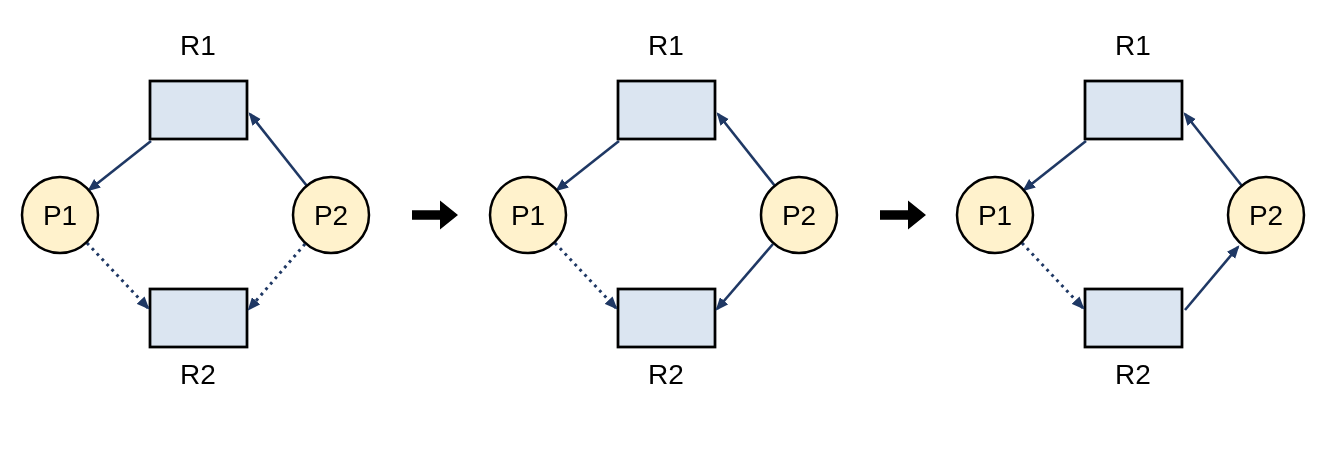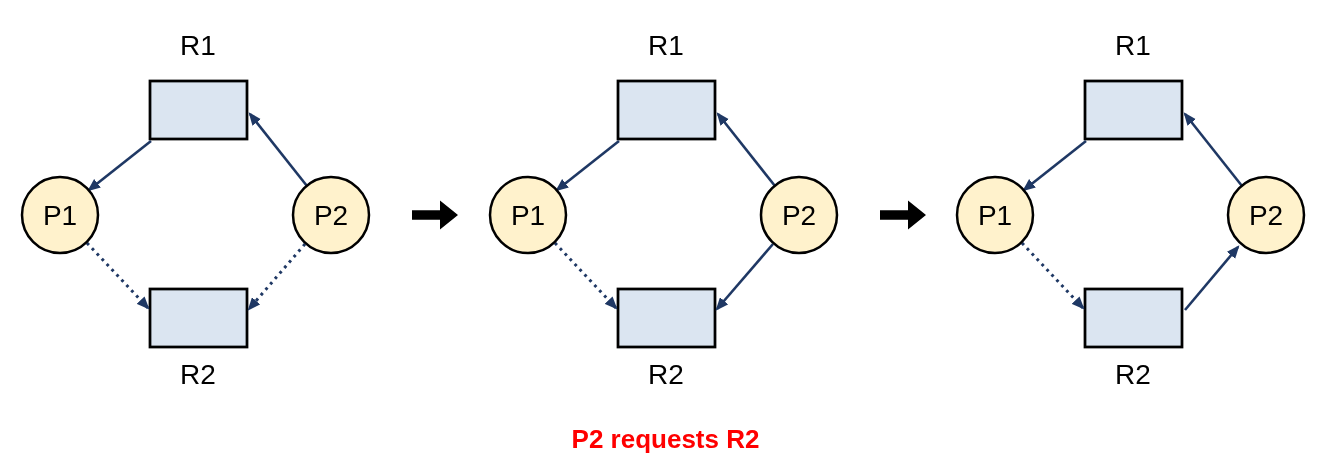--- a/index.html
+++ b/index.html
@@ -77,21 +77,20 @@
       <line class="edge solid" x1="151" y1="141" x2="89" y2="190" marker-end="url(#ah2)"></line>
       <line class="edge solid" x1="307" y1="186" x2="250" y2="114" marker-end="url(#ah2)"></line>
       <line class="edge dotted" x1="87" y1="243" x2="148" y2="308" marker-end="url(#ah2)"></line>
       <line class="edge solid" x1="305" y1="244" x2="249" y2="309" marker-end="url(#ah2)"></line>
 
       <circle class="process" cx="60" cy="215" r="38"></circle>
       <text class="proc-label" x="60" y="225">P1</text>
       <circle class="process" cx="331" cy="215" r="38"></circle>
       <text class="proc-label" x="331" y="225">P2</text>
     </svg>
-    <div class="caption">P2 requests R2</div>
   </section>
 
   <div class="gap">
     <svg class="transition" viewBox="0 0 71.5 36">
       <polygon class="transition-poly" points="16,13.3 44,13.3 44,3.5 62,18 44,32.5 44,22.7 16,22.7"></polygon>
     </svg>
   </div>
 
   <section class="stage">
     <svg class="graph" viewBox="0 0 396 400">

